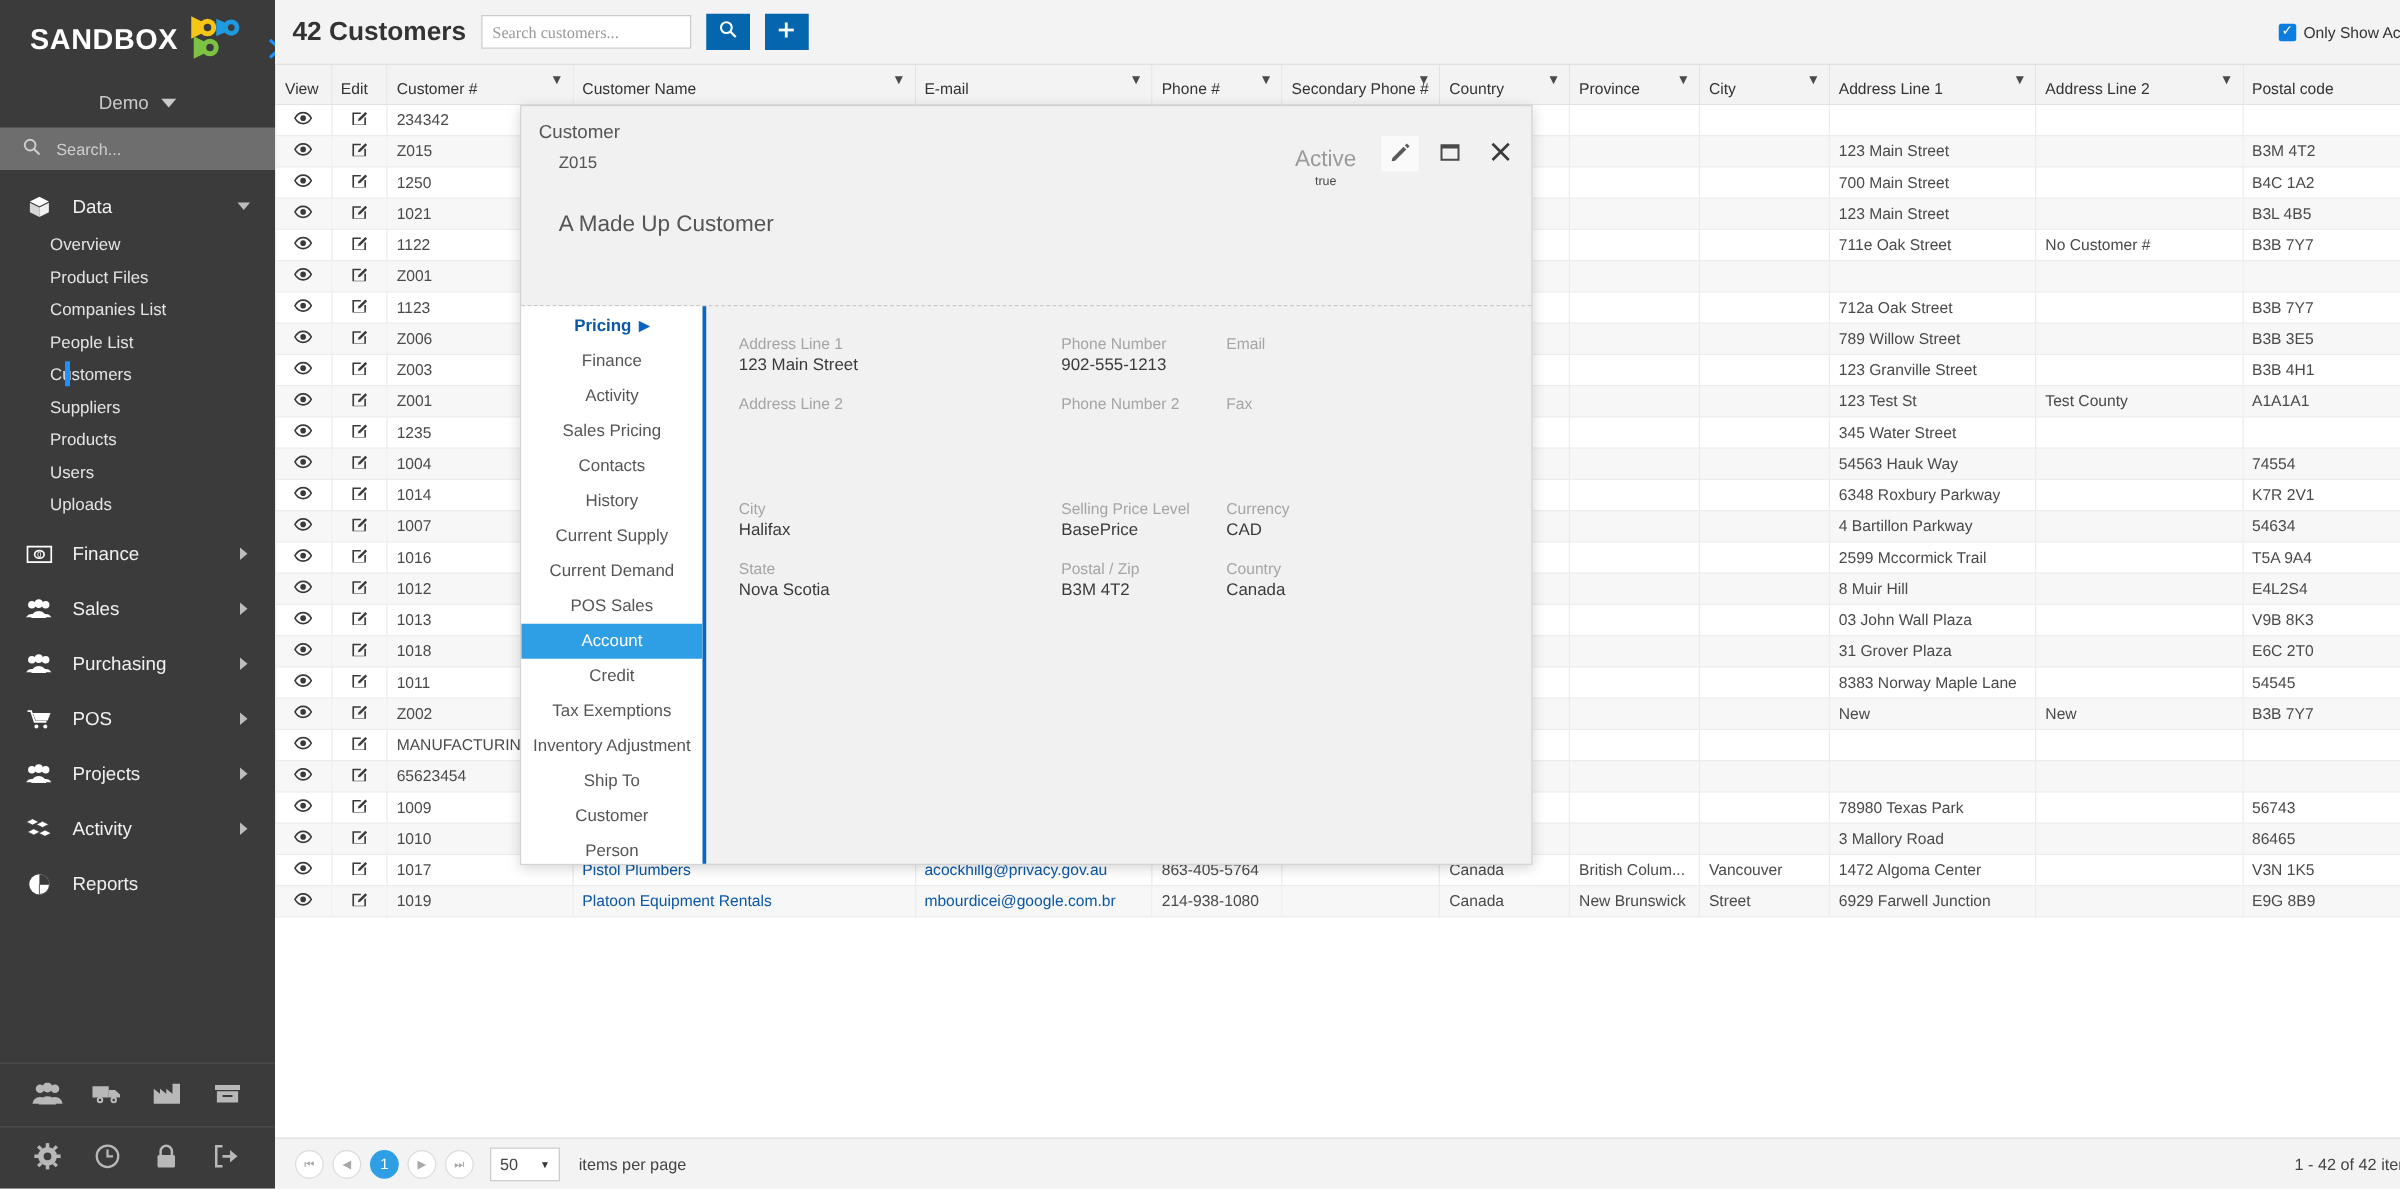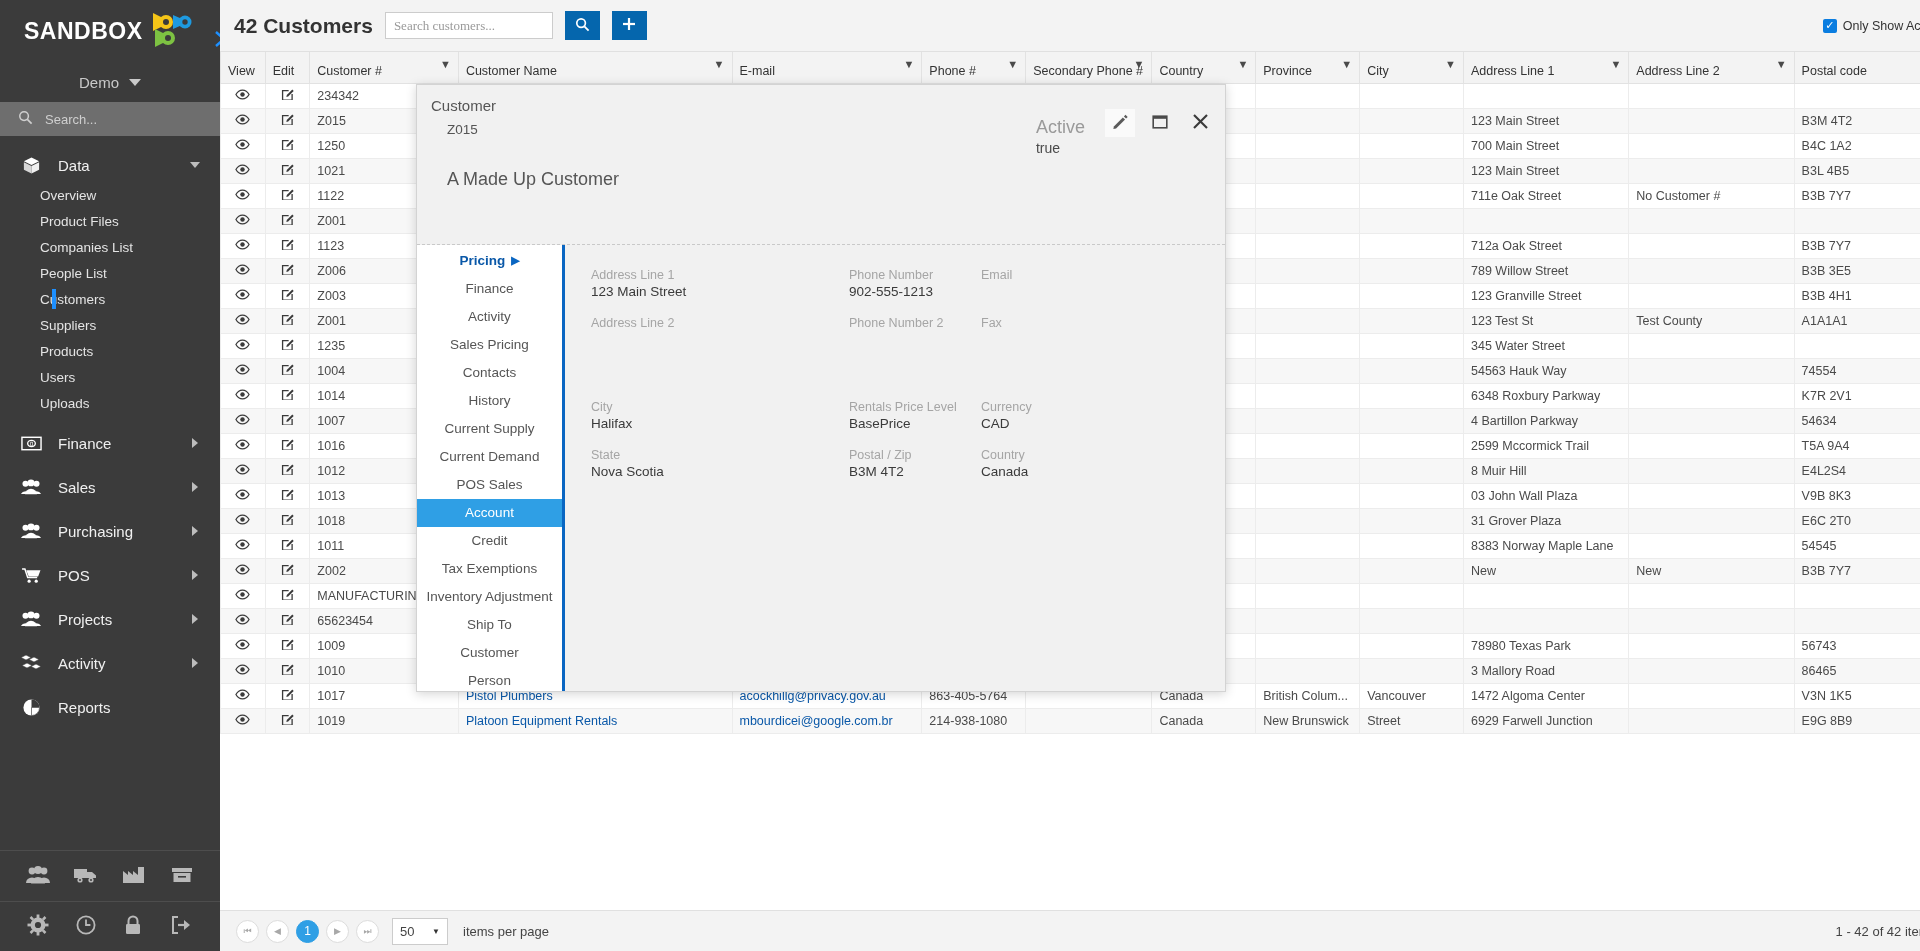--- a/index.html
+++ b/index.html
@@ -149,21 +149,21 @@
     display: flex; flex-direction: column;
   }
   .modal-head { padding: 12px 14px 0 14px; position: relative; height: 160px; }
   .m-kind { font-size: 15px; color: #555; margin-bottom: 8px; }
   .m-code { font-size: 13.5px; color: #555; padding-left: 16px; }
   .m-name { font-size: 18px; color: #555; padding-left: 16px; margin-top: 32px; }
   .m-active {
     position: absolute; right: 140px; top: 32px; text-align: left;
   }
   .m-active .lbl { font-size: 18px; color: #9a9a9a; }
-  .m-active .val { font-size: 14px; color: #4a4a4a; margin-top: 2px; }
+  .m-active .val { font-size: 10px; color: #4a4a4a; margin-top: 2px; margin-left: 16px; }
   .m-tools { position: absolute; right: 10px; top: 24px; display: flex; gap: 10px; align-items: center; }
   .m-tool {
     width: 30px; height: 28px; display: flex; align-items: center;
     justify-content: center; cursor: pointer; color: #4a4a4a;
   }
   .m-tool.boxed { background: #fafafa; }
   .modal-body { flex: 1 1 auto; display: flex; border-top: 1px dashed #c9c9c9; min-height: 0; }
   .tabs {
     width: 148px; flex: 0 0 148px; background: #fff; border-right: 3px solid #0a66c2;
     overflow: hidden; padding-top: 2px;
@@ -1191,21 +1191,21 @@
 
             <div class="spacer-row"></div>
             <div class="spacer-row"></div>
             <div class="spacer-row"></div>
 
             <div class="fld">
               <div class="lbl">City</div>
               <div class="val">Halifax</div>
             </div>
             <div class="fld">
-              <div class="lbl">Rentals Price Level</div>
+              <div class="lbl">Selling Price Level</div>
               <div class="val">BasePrice</div>
             </div>
             <div class="fld">
               <div class="lbl">Currency</div>
               <div class="val">CAD</div>
             </div>
 
             <div class="fld">
               <div class="lbl">State</div>
               <div class="val">Nova Scotia</div>

